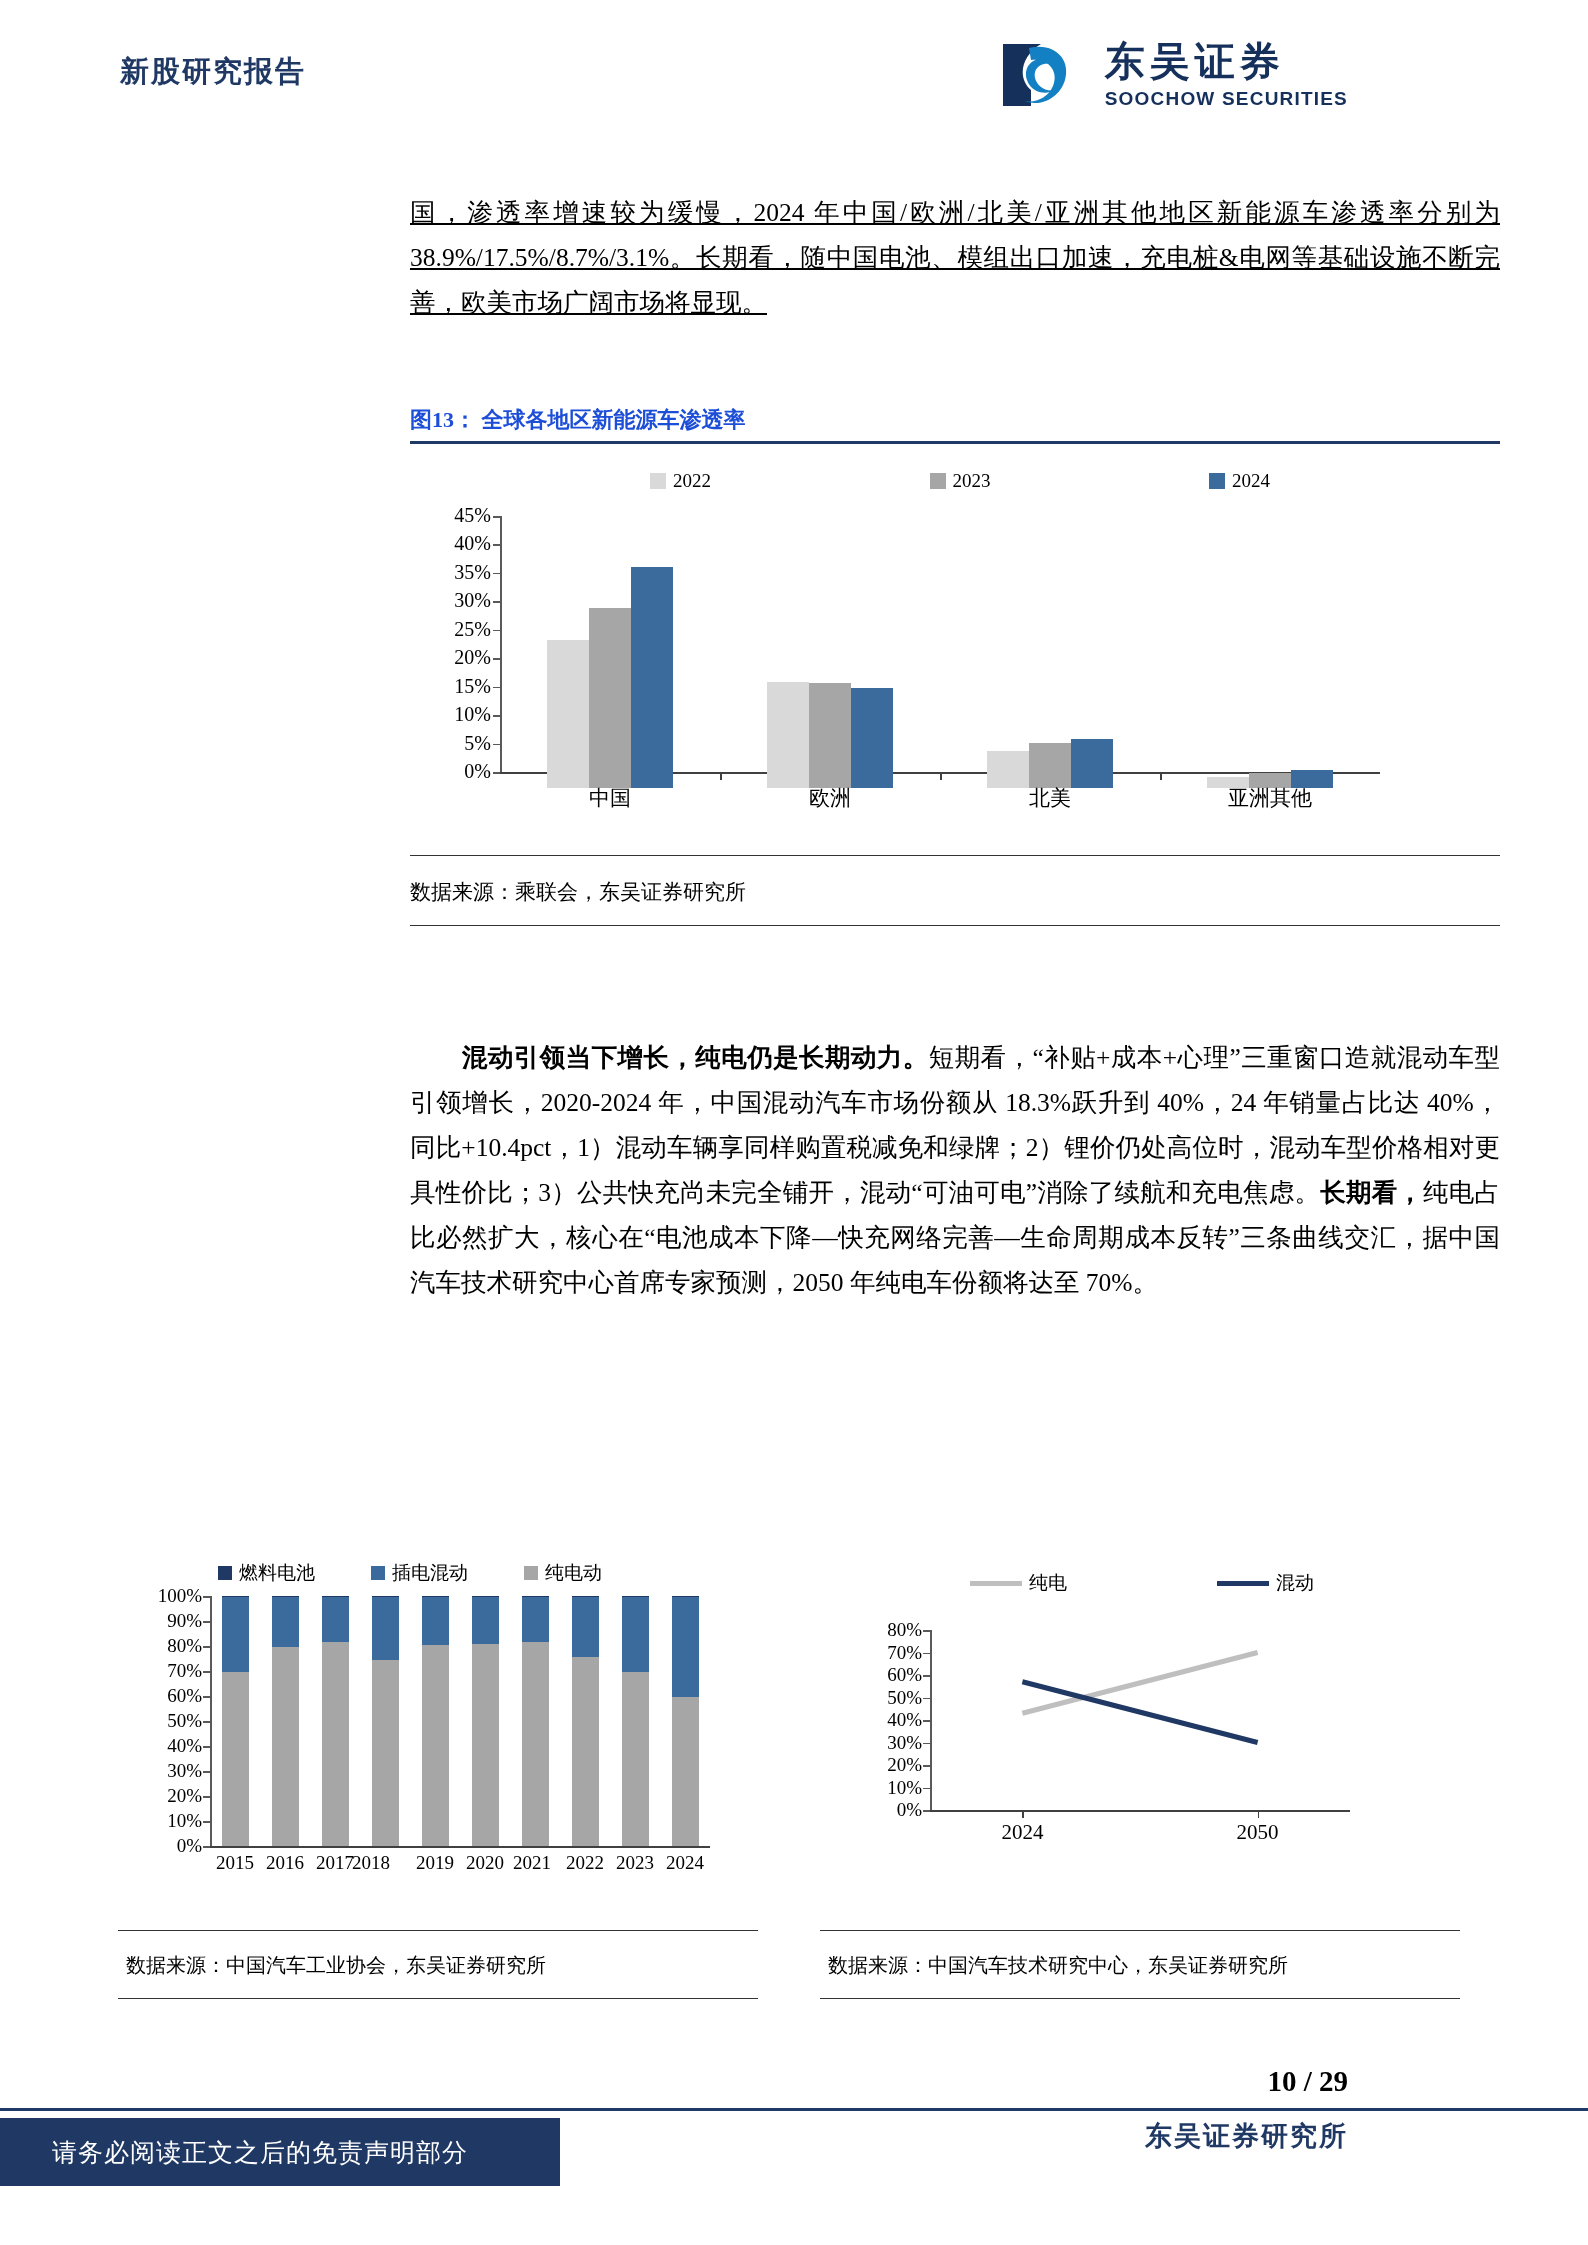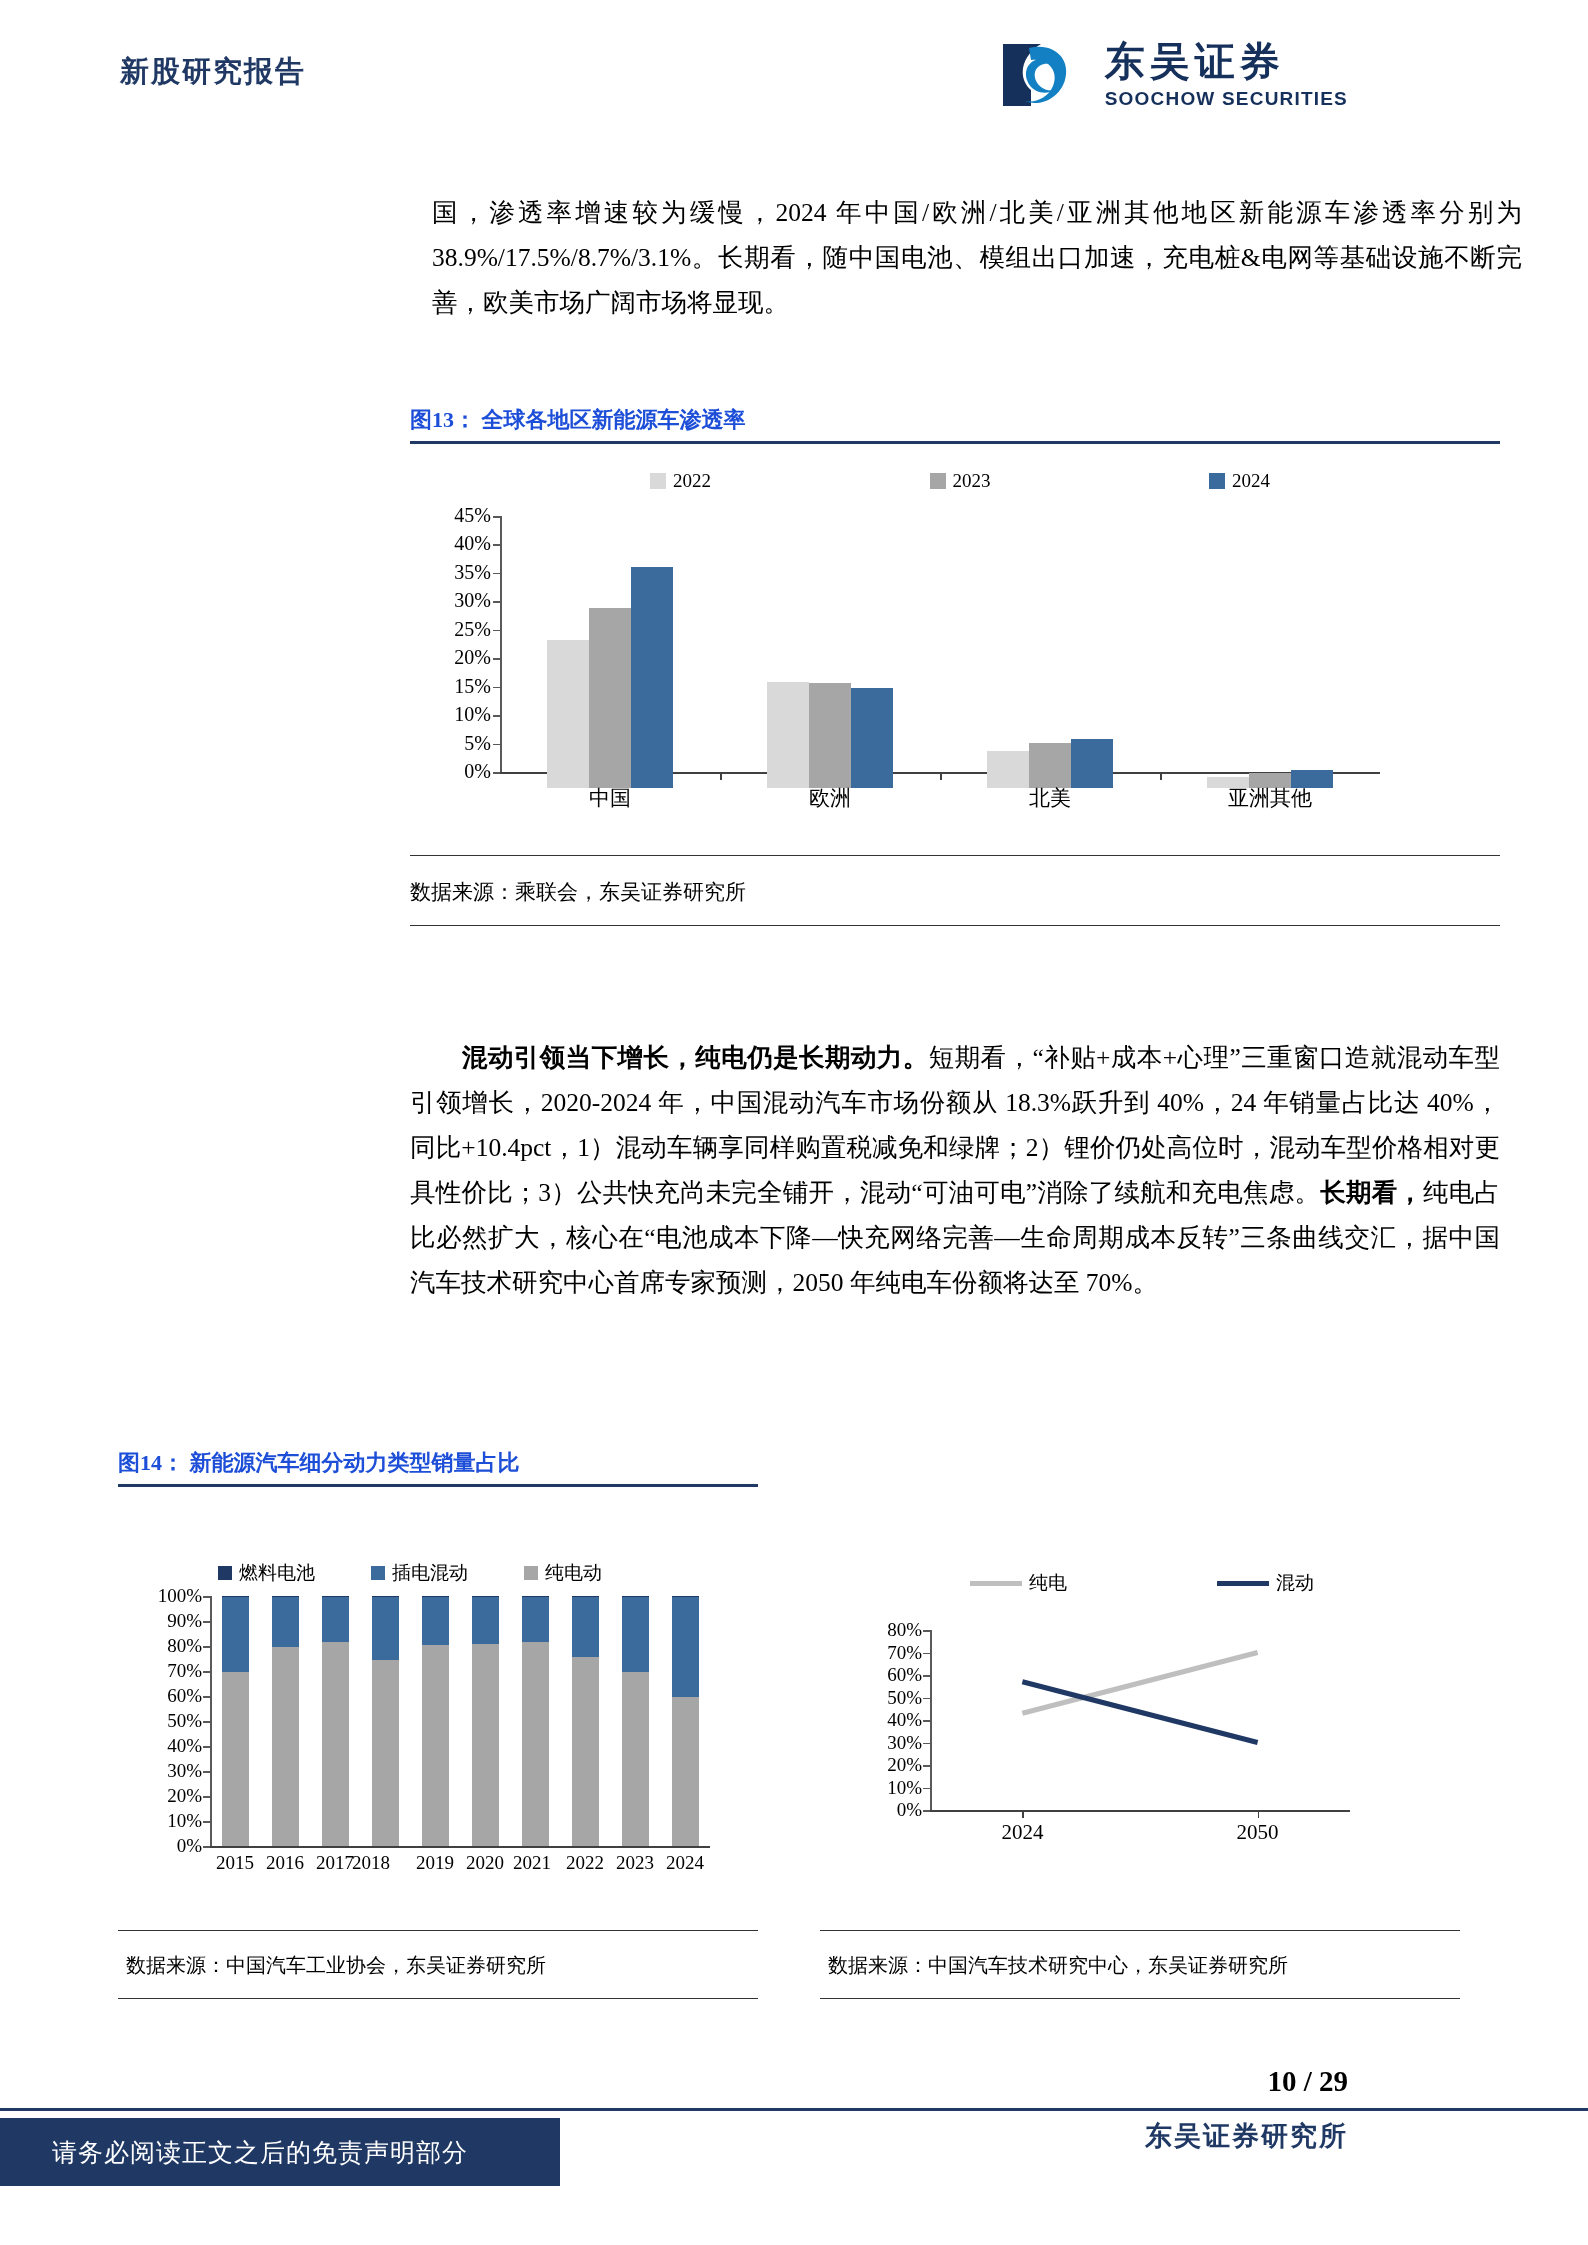--- a/index.html
+++ b/index.html
@@ -132,21 +132,21 @@
         <path d="M28 10 C54 4 70 22 64 42 C58 62 36 70 22 62 C30 66 46 62 52 48 C58 34 48 20 30 22 Z" fill="#1380C4"></path>
         <path d="M50 20 C30 18 22 30 26 42 C30 54 44 58 54 52 C44 54 36 48 34 40 C32 30 40 24 52 26 Z" fill="#1380C4"></path>
       </svg>
     </div>
     <div class="logo-text">
       <span class="logo-cn">东吴证券</span>
       <span class="logo-en">SOOCHOW SECURITIES</span>
     </div>
   </div>
 
-  <div class="para" style="left:432px; top:190px; width:1090px;">
+  <div class="para" style="left:410px; top:190px; width:1090px;text-decoration:underline;">
     <span>国，渗透率增速较为缓慢，2024 年中国/欧洲/北美/亚洲其他地区新能源车渗透率分别为 38.9%/17.5%/8.7%/3.1%。长期看，随中国电池、模组出口加速，充电桩&amp;电网等基础设施不断完善，欧美市场广阔市场将显现。</span>
   </div>
 
   <div class="fig-title-bar" style="left:410px; top:405px; width:1090px;">
     <div class="fig-title">图13： 全球各地区新能源车渗透率</div>
   </div>
 
   <div class="c13" style="left:410px; top:470px;">
 
     <div class="c13-legend">
@@ -219,23 +219,20 @@
   </div>
 
   <div class="fig-rule-top" style="left:410px; top:855px; width:1090px;"></div>
   <div class="fig-src" style="left:410px; top:878px;">数据来源：乘联会，东吴证券研究所</div>
   <div class="fig-rule-bot" style="left:410px; top:925px; width:1090px;"></div>
 
   <div class="para" style="left:410px; top:1035px; width:1090px; text-indent:52px;">
     <b>混动引领当下增长，纯电仍是长期动力。</b><span>短期看，“补贴+成本+心理”三重窗口造就混动车型引领增长，2020-2024 年，中国混动汽车市场份额从 18.3%跃升到 40%，24 年销量占比达 40%，同比+10.4pct，1）混动车辆享同样购置税减免和绿牌；2）锂价仍处高位时，混动车型价格相对更具性价比；3）公共快充尚未完全铺开，混动“可油可电”消除了续航和充电焦虑。</span><b>长期看，</b><span>纯电占比必然扩大，核心在“电池成本下降—快充网络完善—生命周期成本反转”三条曲线交汇，据中国汽车技术研究中心首席专家预测，2050 年纯电车份额将达至 70%。</span>
   </div>
 
-  <div class="fig-title-bar" style="left:118px; top:1448px; width:640px;">
-    <div class="fig-title">图14： 新能源汽车细分动力类型销量占比</div>
-  </div>
 
   <div class="c14">
     <div class="c14-legend">
       <div class="lg-item">
         <span class="lg-sw" style="background:#1F3864;width:14px;height:14px;"></span>
         <span>燃料电池</span>
       </div>
       <div class="lg-item">
         <span class="lg-sw" style="background:#3B6A9C;width:14px;height:14px;"></span>
         <span>插电混动</span>

